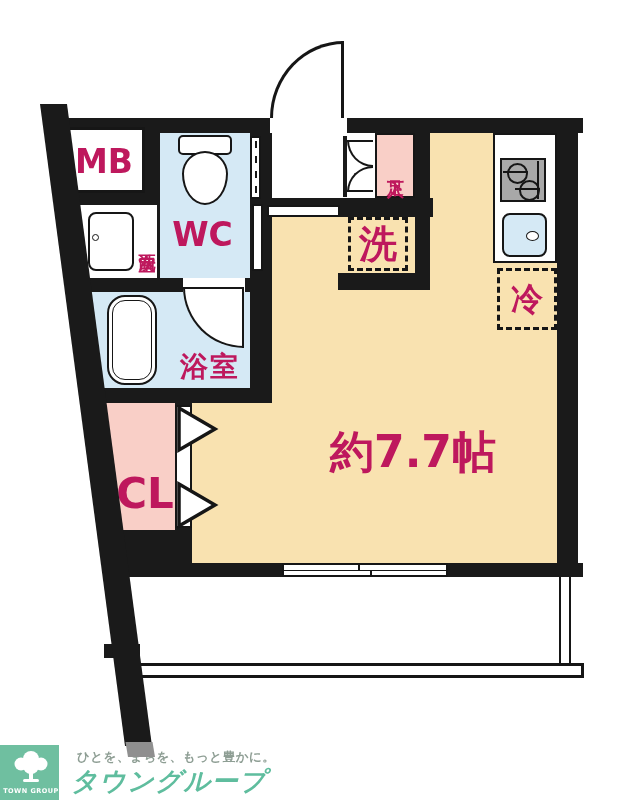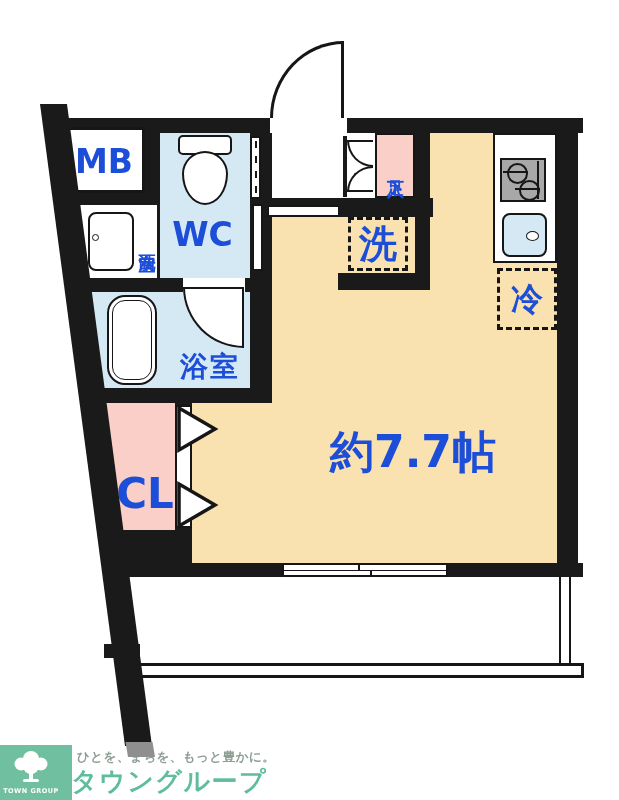--- a/index.html
+++ b/index.html
@@ -2,21 +2,21 @@
 <html><head>
 <meta charset="utf-8">
 <style>
   html,body{margin:0;padding:0;background:#fff;}
   #stage{position:relative;width:619px;height:800px;background:#fff;overflow:hidden;
          font-family:"DejaVu Sans","Liberation Sans",sans-serif;}
   .abs{position:absolute;}
   .wall{position:absolute;background:#1a1a1a;}
   .box{position:absolute;box-sizing:border-box;}
   .lbl{position:absolute;display:flex;align-items:center;justify-content:center;
-       font-weight:bold;color:#1d4ed8;white-space:nowrap;line-height:1;}
+       font-weight:bold;color:#be185d;white-space:nowrap;line-height:1;}
   .vlbl{writing-mode:vertical-rl;text-orientation:upright;letter-spacing:2px;}
   .dashedbox{position:absolute;box-sizing:border-box;border:3px dashed #161616;}
   svg.overlay{position:absolute;left:0;top:0;z-index:5;pointer-events:none;}
   .z4{z-index:4;}
   #logo-area{position:absolute;z-index:3;}
 </style>
 </head>
 <body>
 
 <div id="stage">
@@ -107,30 +107,30 @@
   <div class="lbl z4" style="left:160px;top:205px;width:85px;height:45px;font-size:33px;margin-top:7px;">WC</div>
   <div class="lbl vlbl z4" style="left:136px;top:208px;width:22px;height:66px;font-size:17px;letter-spacing:1px;">洗面室</div>
   <div class="lbl vlbl z4" style="left:384px;top:137px;width:23px;height:59px;font-size:17px;letter-spacing:0;">下足入</div>
   <div class="lbl z4" style="left:348px;top:219px;width:60px;height:50px;font-size:38px;">洗</div>
   <div class="lbl z4" style="left:497px;top:270px;width:60px;height:58px;font-size:32px;">冷</div>
   <div class="lbl z4" style="left:172px;top:350px;width:76px;height:34px;font-size:28px;letter-spacing:2px;">浴室</div>
   <div class="lbl z4" style="left:105px;top:440px;width:80px;height:52px;font-size:42px;margin-top:28px;">CL</div>
   <div class="lbl z4" style="left:313px;top:428px;width:200px;height:48px;font-size:44px;">約7.7帖</div>
 
   <div id="logo-area" style="left:0;top:744px;width:340px;height:56px;">
-    <div class="abs" style="left:0;top:1px;width:72px;height:55px;background:#6FBFA0;">
+    <div class="abs" style="left:0;top:1px;width:59px;height:55px;background:#6FBFA0;">
       <svg width="44" height="34" viewBox="0 0 44 34" style="position:absolute;left:9px;top:4px;">
         <g fill="#ffffff">
           <circle cx="22" cy="10" r="8"></circle>
           <circle cx="12" cy="15" r="6.5"></circle>
           <circle cx="32" cy="15" r="6.5"></circle>
           <circle cx="22" cy="17" r="8"></circle>
           <rect x="20" y="18" width="4" height="14"></rect>
           <rect x="14" y="30" width="16" height="3" rx="1.5"></rect>
         </g>
       </svg>
       <div class="lbl" style="left:0;top:40px;width:62px;height:12px;font-size:6.5px;color:#fff;letter-spacing:0.5px;">TOWN GROUP</div>
     </div>
     <div class="abs" style="left:77px;top:5px;font-size:12.5px;font-weight:bold;color:#8E9E94;letter-spacing:0.5px;">ひとを、まちを、もっと豊かに。</div>
-    <div class="abs" style="left:71px;top:20px;font-size:26px;font-weight:bold;color:#5FBD9E;letter-spacing:1.5px;">タウングループ</div>
+    <div class="abs" style="left:71px;top:20px;font-size:26px;font-weight:bold;color:#5FBD9E;letter-spacing:1.5px;font-style:italic;">タウングループ</div>
   </div>
 
 </div>
 
 </body></html>

